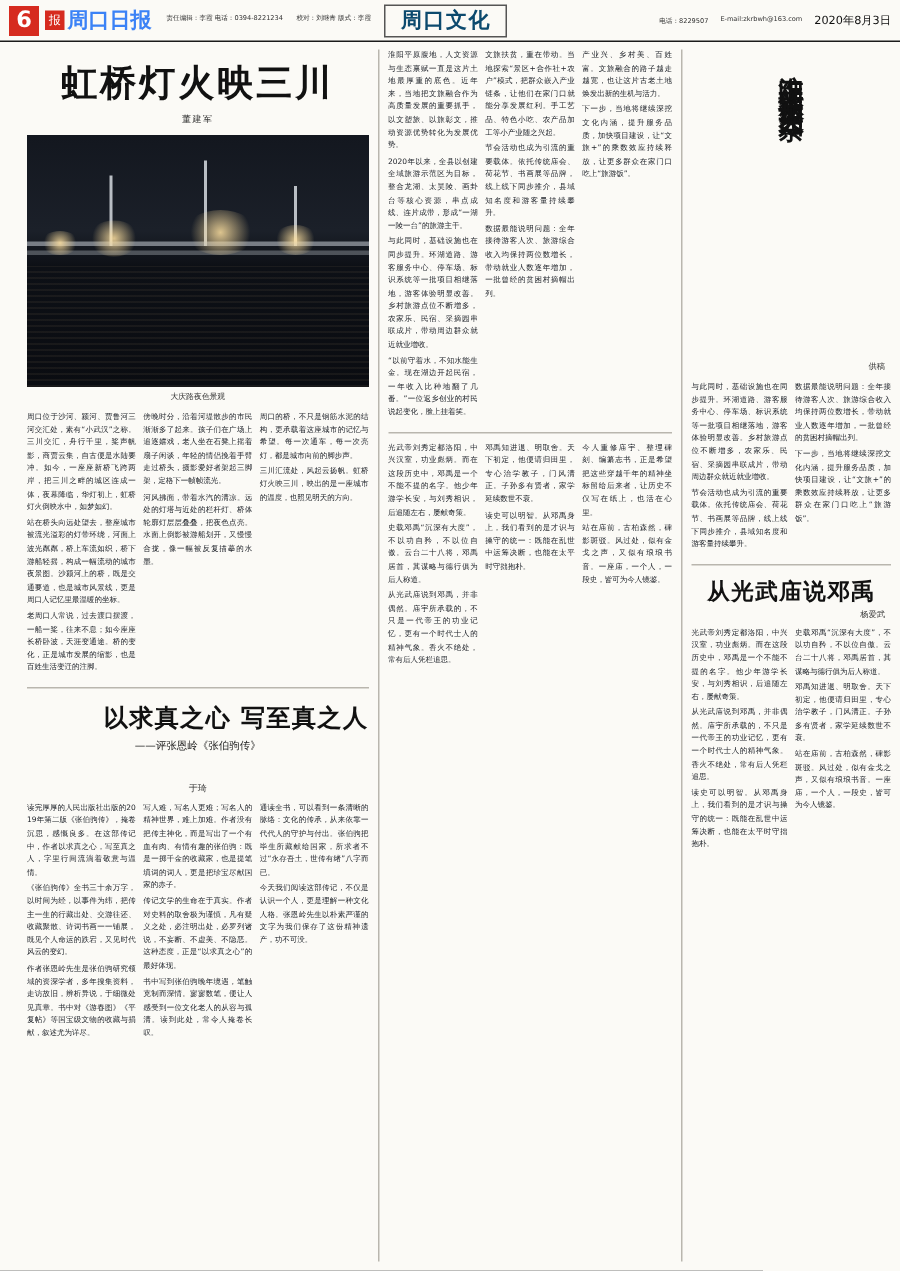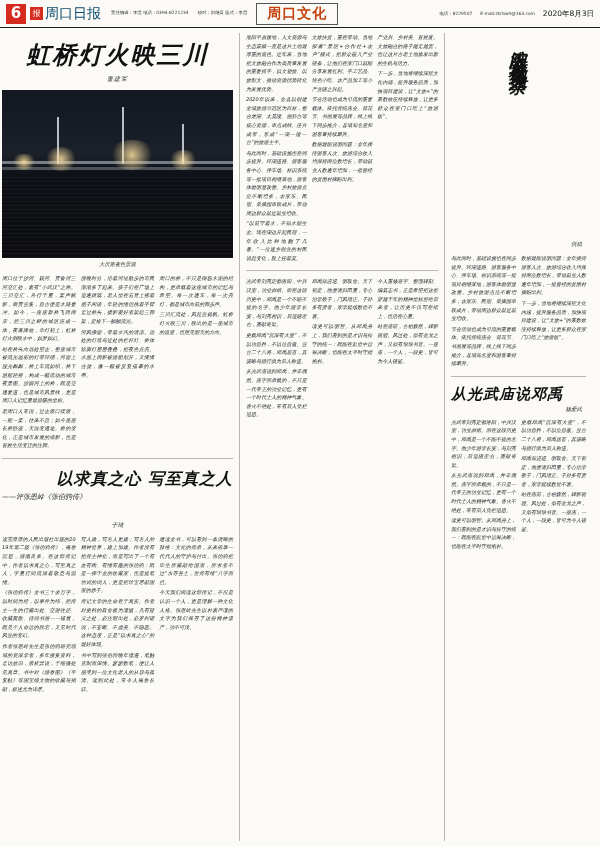--- a/index.html
+++ b/index.html
@@ -18,34 +18,34 @@
     font-size:15px;font-weight:bold;display:flex;align-items:center;
     justify-content:center;line-height:1;margin-right:4px;
   }
   .logo{
     display:flex;align-items:center;gap:2px;margin-right:10px;
   }
   .logo-badge{
     width:13px;height:13px;background:#d62b1f;color:#fff;font-size:8px;
     display:flex;align-items:center;justify-content:center;
   }
-  .logo-text{font-size:14px;font-weight:normal;letter-spacing:0px;color:#0c4a6e;}
+  .logo-text{font-size:14px;font-weight:bold;letter-spacing:0px;color:#3b82f6;}
   .mast-meta{font-size:4.4px;color:#333;line-height:1.45;margin-right:9px;white-space:nowrap;}
   .mast-box{
-    border:1px solid #555;font-size:14px;font-weight:bold;padding:1px 10px;color:#c2410c;
+    border:1px solid #555;font-size:14px;font-weight:bold;padding:1px 10px;color:#0c4a6e;
     letter-spacing:1px;
   }
   .mast-spacer{flex:1;}
   .mast-right{font-size:4.4px;color:#333;margin-right:8px;white-space:nowrap;}
   .mast-date{font-size:7.5px;color:#111;white-space:nowrap;font-weight:normal;}
 
   
   .body{
     position:relative;display:flex;height:calc(847px - 28px);
-    box-sizing:border-box;padding:5px 6px 6px 2px;font-style:italic;
+    box-sizing:border-box;padding:5px 6px 6px 18px;
   }
   .col{box-sizing:border-box;}
   .col-left{width:238px;padding-right:6px;border-right:1px solid #b9b6ae;}
   .col-mid{width:205px;padding:0 6px;border-right:1px solid #b9b6ae;}
   .col-right{width:141px;padding-left:6px;}
 
   
   .headline{
     text-align:center;font-size:24px;font-weight:bold;letter-spacing:2px;
     color:#111;margin:6px 0 4px;font-family:"DejaVu Serif","Liberation Serif",serif;
@@ -72,36 +72,36 @@
     position:absolute;left:0;right:0;top:52%;bottom:0;
     background:repeating-linear-gradient(to bottom,rgba(255,210,150,.06) 0 1px,rgba(0,0,0,0) 1px 4px);
   }
   .caption{font-size:5.2px;color:#333;text-align:center;margin:3px 0 6px;}
 
   .subhead{
     text-align:right;font-size:16px;font-weight:bold;letter-spacing:1px;color:#111;
     margin:10px 0 2px;font-family:"DejaVu Serif","Liberation Serif",serif;
   }
   .subhead2{
-    text-align:left;font-size:7px;color:#222;margin-bottom:19px;
+    text-align:center;font-size:7px;color:#222;margin-bottom:19px;
   }
   .byline2{text-align:center;font-size:6px;color:#333;margin-bottom:5px;}
 
   
   .vtitle{
     writing-mode:vertical-rl;text-orientation:upright;
     font-size:17px;font-weight:bold;letter-spacing:3px;color:#111;
     font-family:"DejaVu Serif","Liberation Serif",serif;
     height:200px;margin:4px auto 2px auto;
   }
   .vtitle-wrap{display:flex;justify-content:center;align-items:flex-start;}
   .vbyline{font-size:5.5px;color:#333;text-align:right;margin:2px 4px 6px 0;}
 
   .rtitle{
-    text-align:left;font-size:15px;font-weight:bold;letter-spacing:1px;color:#111;
+    text-align:center;font-size:15px;font-weight:bold;letter-spacing:1px;color:#111;
     font-family:"DejaVu Serif","Liberation Serif",serif;margin:8px 0 2px;
   }
   .rbyline{font-size:5.5px;color:#333;text-align:right;margin:0 4px 5px 0;}
 
   
   .tcols{display:flex;gap:5px;}
   .tcol{flex:1;}
   .ptext{
     font-size:5px;line-height:1.72;color:#20242b;text-align:justify;
     font-family:"DejaVu Sans","Liberation Sans",sans-serif;

